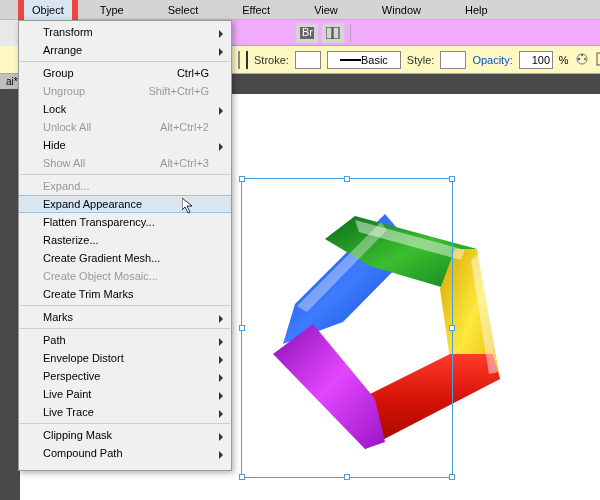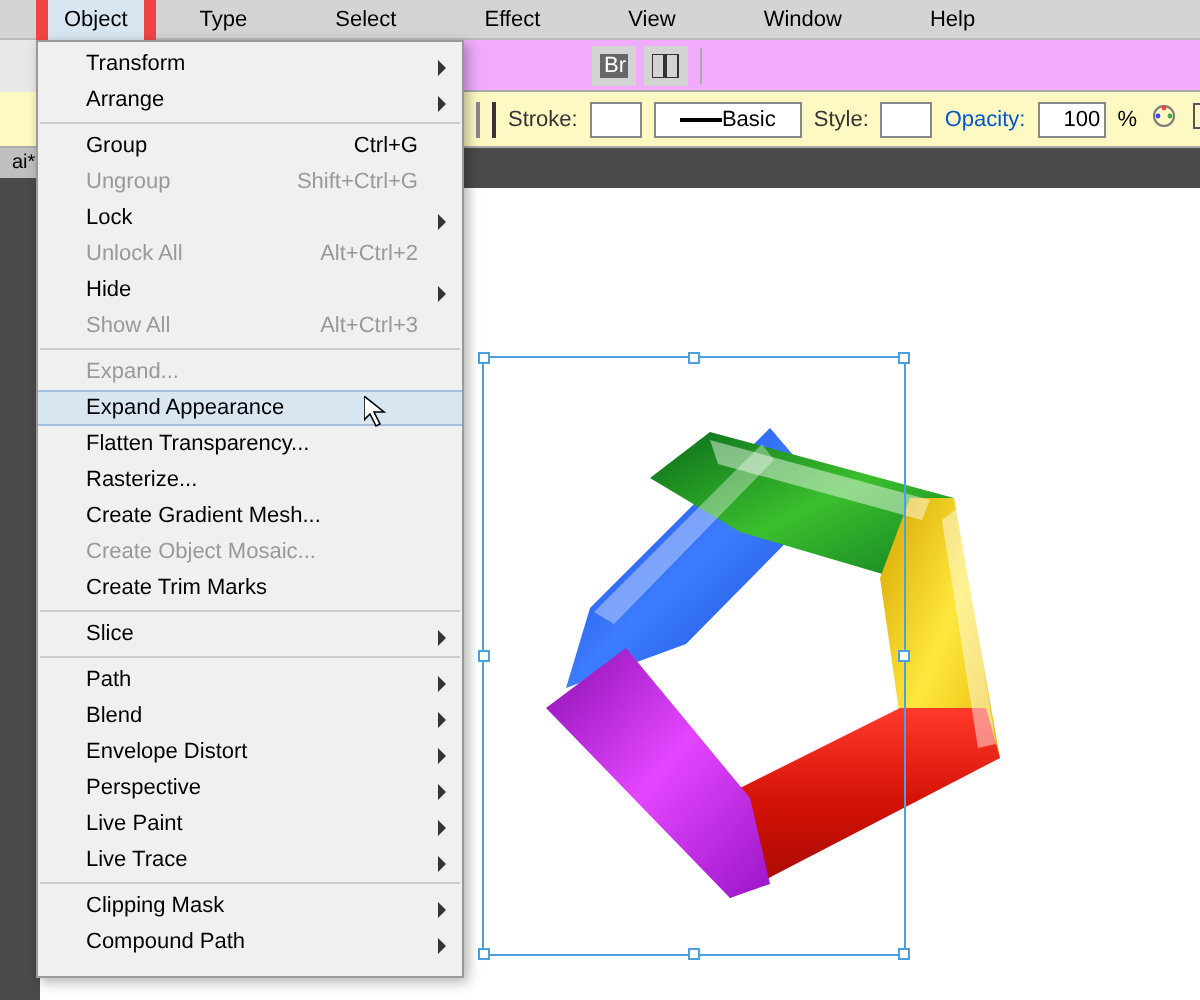--- a/index.html
+++ b/index.html
@@ -216,30 +216,26 @@
       <span>Create Gradient Mesh...</span>
     </div>
     <div class="dd-item disabled">
       <span>Create Object Mosaic...</span>
     </div>
     <div class="dd-item">
       <span>Create Trim Marks</span>
     </div>
     <div class="dd-sep"></div>
     <div class="dd-item">
-      <span>Slice</span>
+      <span>Marks</span>
       <span class="dd-arrow"></span>
     </div>
     <div class="dd-sep"></div>
     <div class="dd-item">
       <span>Path</span>
-      <span class="dd-arrow"></span>
-    </div>
-    <div class="dd-item">
-      <span>Blend</span>
       <span class="dd-arrow"></span>
     </div>
     <div class="dd-item">
       <span>Envelope Distort</span>
       <span class="dd-arrow"></span>
     </div>
     <div class="dd-item">
       <span>Perspective</span>
       <span class="dd-arrow"></span>
     </div>

